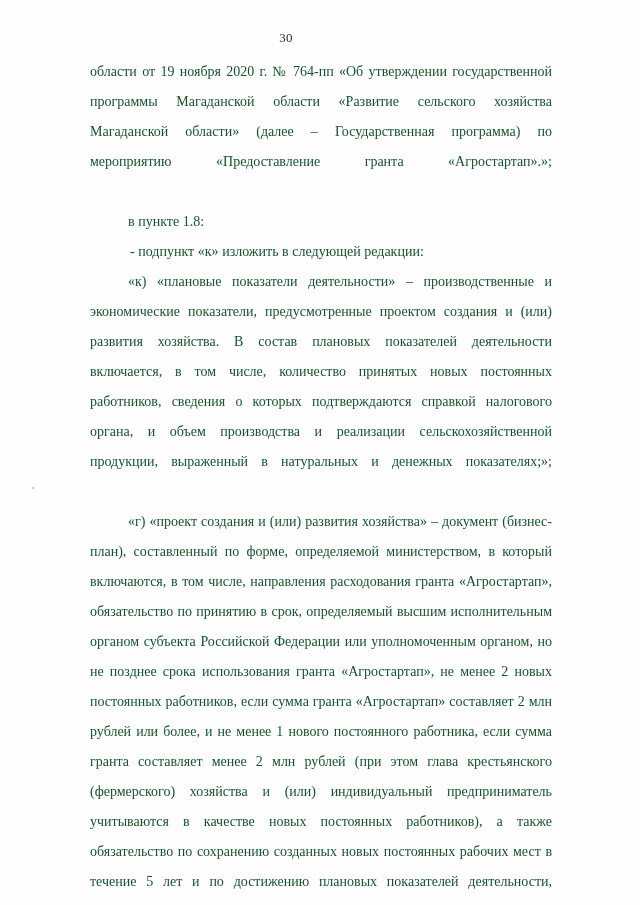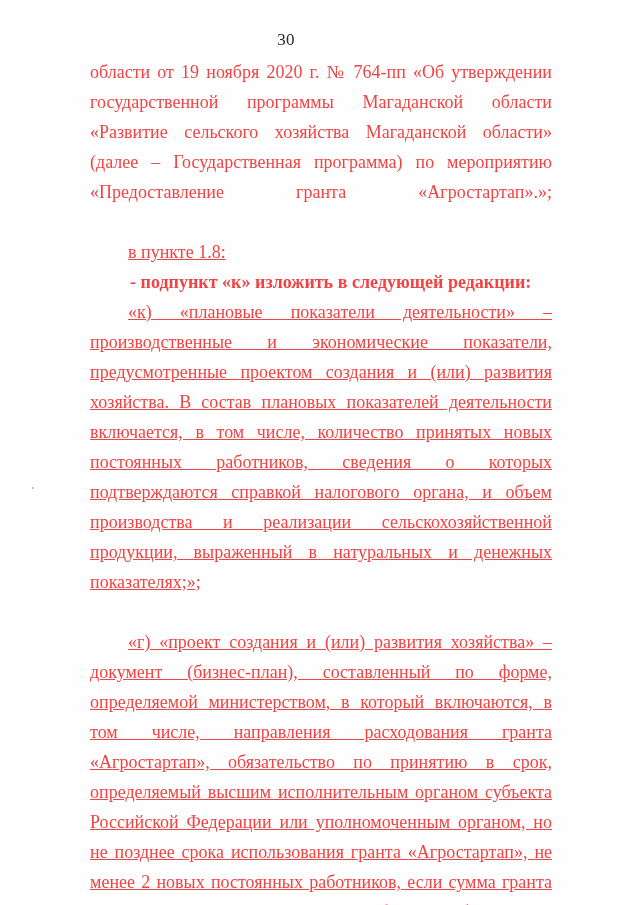--- a/index.html
+++ b/index.html
@@ -19,50 +19,48 @@
     position: absolute;
     inset: 0;
     background: #fefefe;
   }
   .page-number {
     position: absolute;
     top: 30px;
     left: 0;
     width: 572px;
     text-align: center;
-    font-size: 17px;
+    font-size: 13px;
     color: #2b2b2b;
     letter-spacing: 0.2px;
   }
   .body-text {
     position: absolute;
     top: 57px;
     left: 90px;
     width: 462px;
   }
   p.para {
     margin: 0;
-    font-size: 18px;
+    font-size: 14px;
     line-height: 30px;
     text-align: justify;
     text-justify: inter-word;
-    color: #ef4444;
+    color: #14532d;
     hyphens: none;
     word-spacing: 0.1px;
   }
   p.para.indent-first {
     text-indent: 0;
   }
   p.para.indent-para {
     text-indent: 38px;
-    text-decoration: underline;
   }
   p.para.indent-dash {
     text-indent: 40px;
-    font-weight: bold;
   }
   
   p.para::after {
     content: "";
     display: inline-block;
     width: 100%;
   }
   p.para.no-stretch::after {
     content: none;
   }

